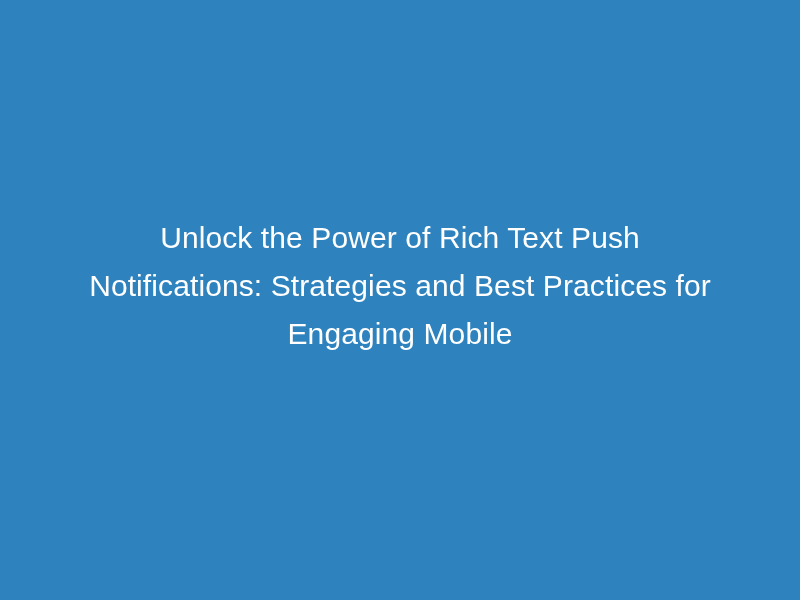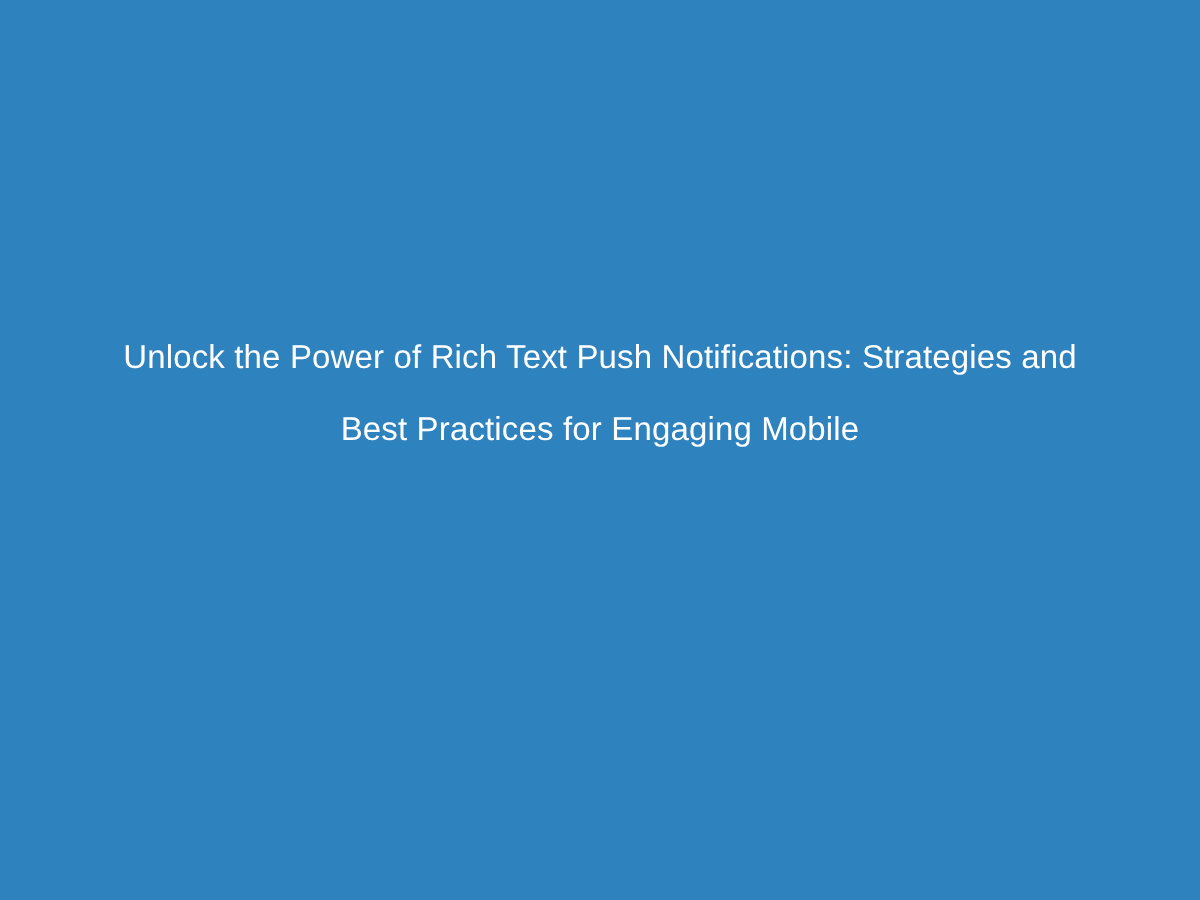--- a/index.html
+++ b/index.html
@@ -30,21 +30,21 @@
   .title-block {
     width: 660px;
     margin-top: 214px;
     text-align: center;
   }
 
   .banner-title {
     margin: 0;
     padding: 0;
     font-family: "Liberation Sans", sans-serif;
-    font-size: 22px;
+    font-size: 30px;
     font-weight: 400;
     line-height: 48px;
     letter-spacing: 0.1px;
     color: #ffffff;
     text-rendering: optimizeLegibility;
     -webkit-font-smoothing: antialiased;
   }
 </style>
 </head>
 <body>

